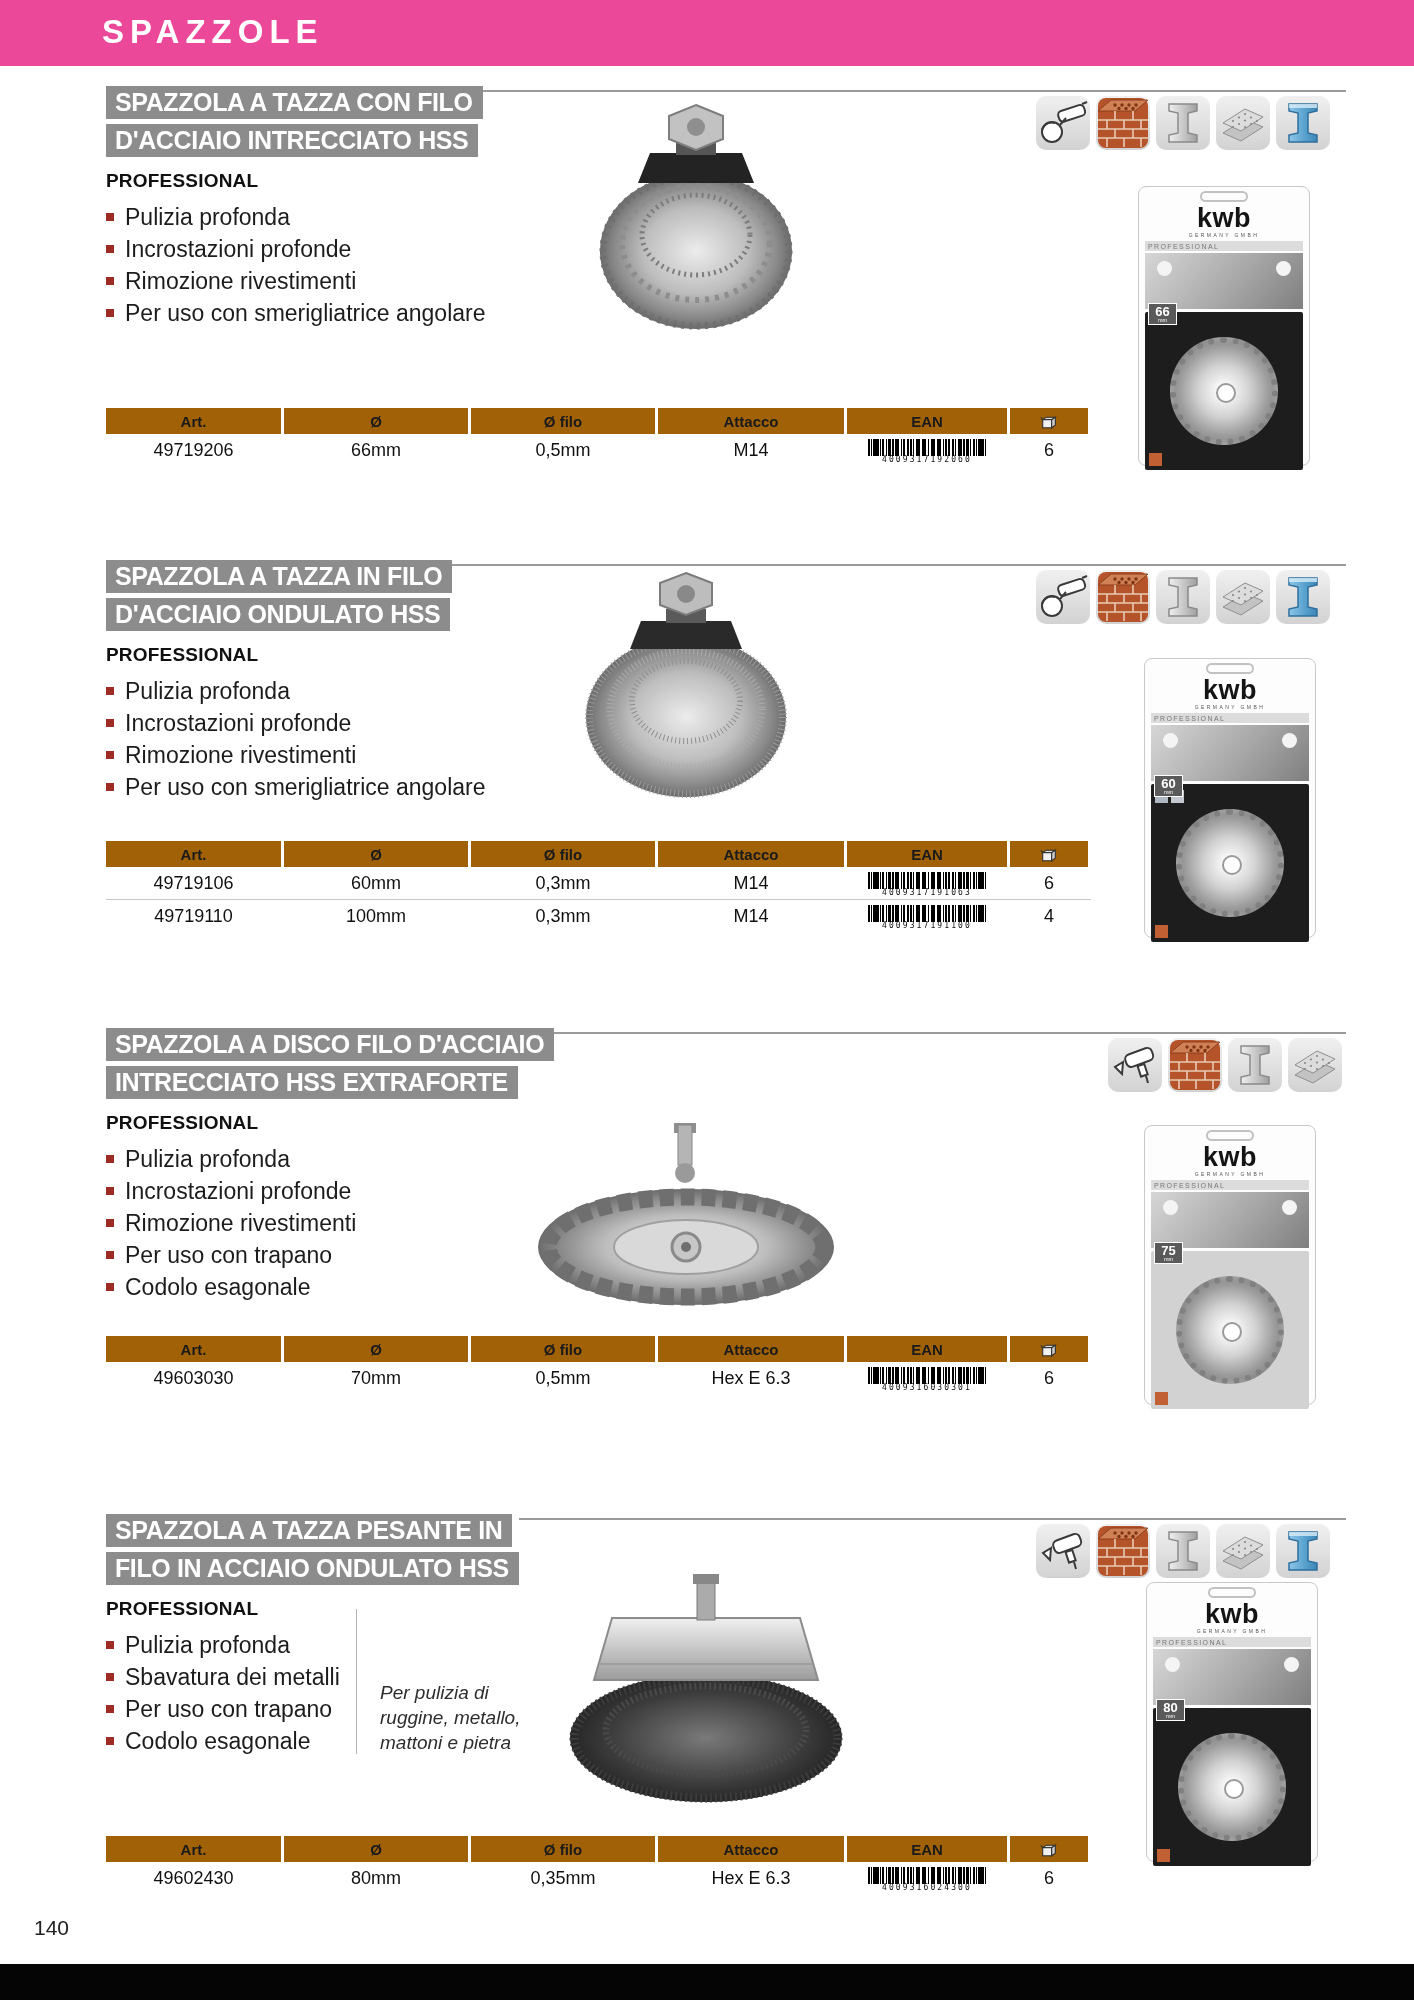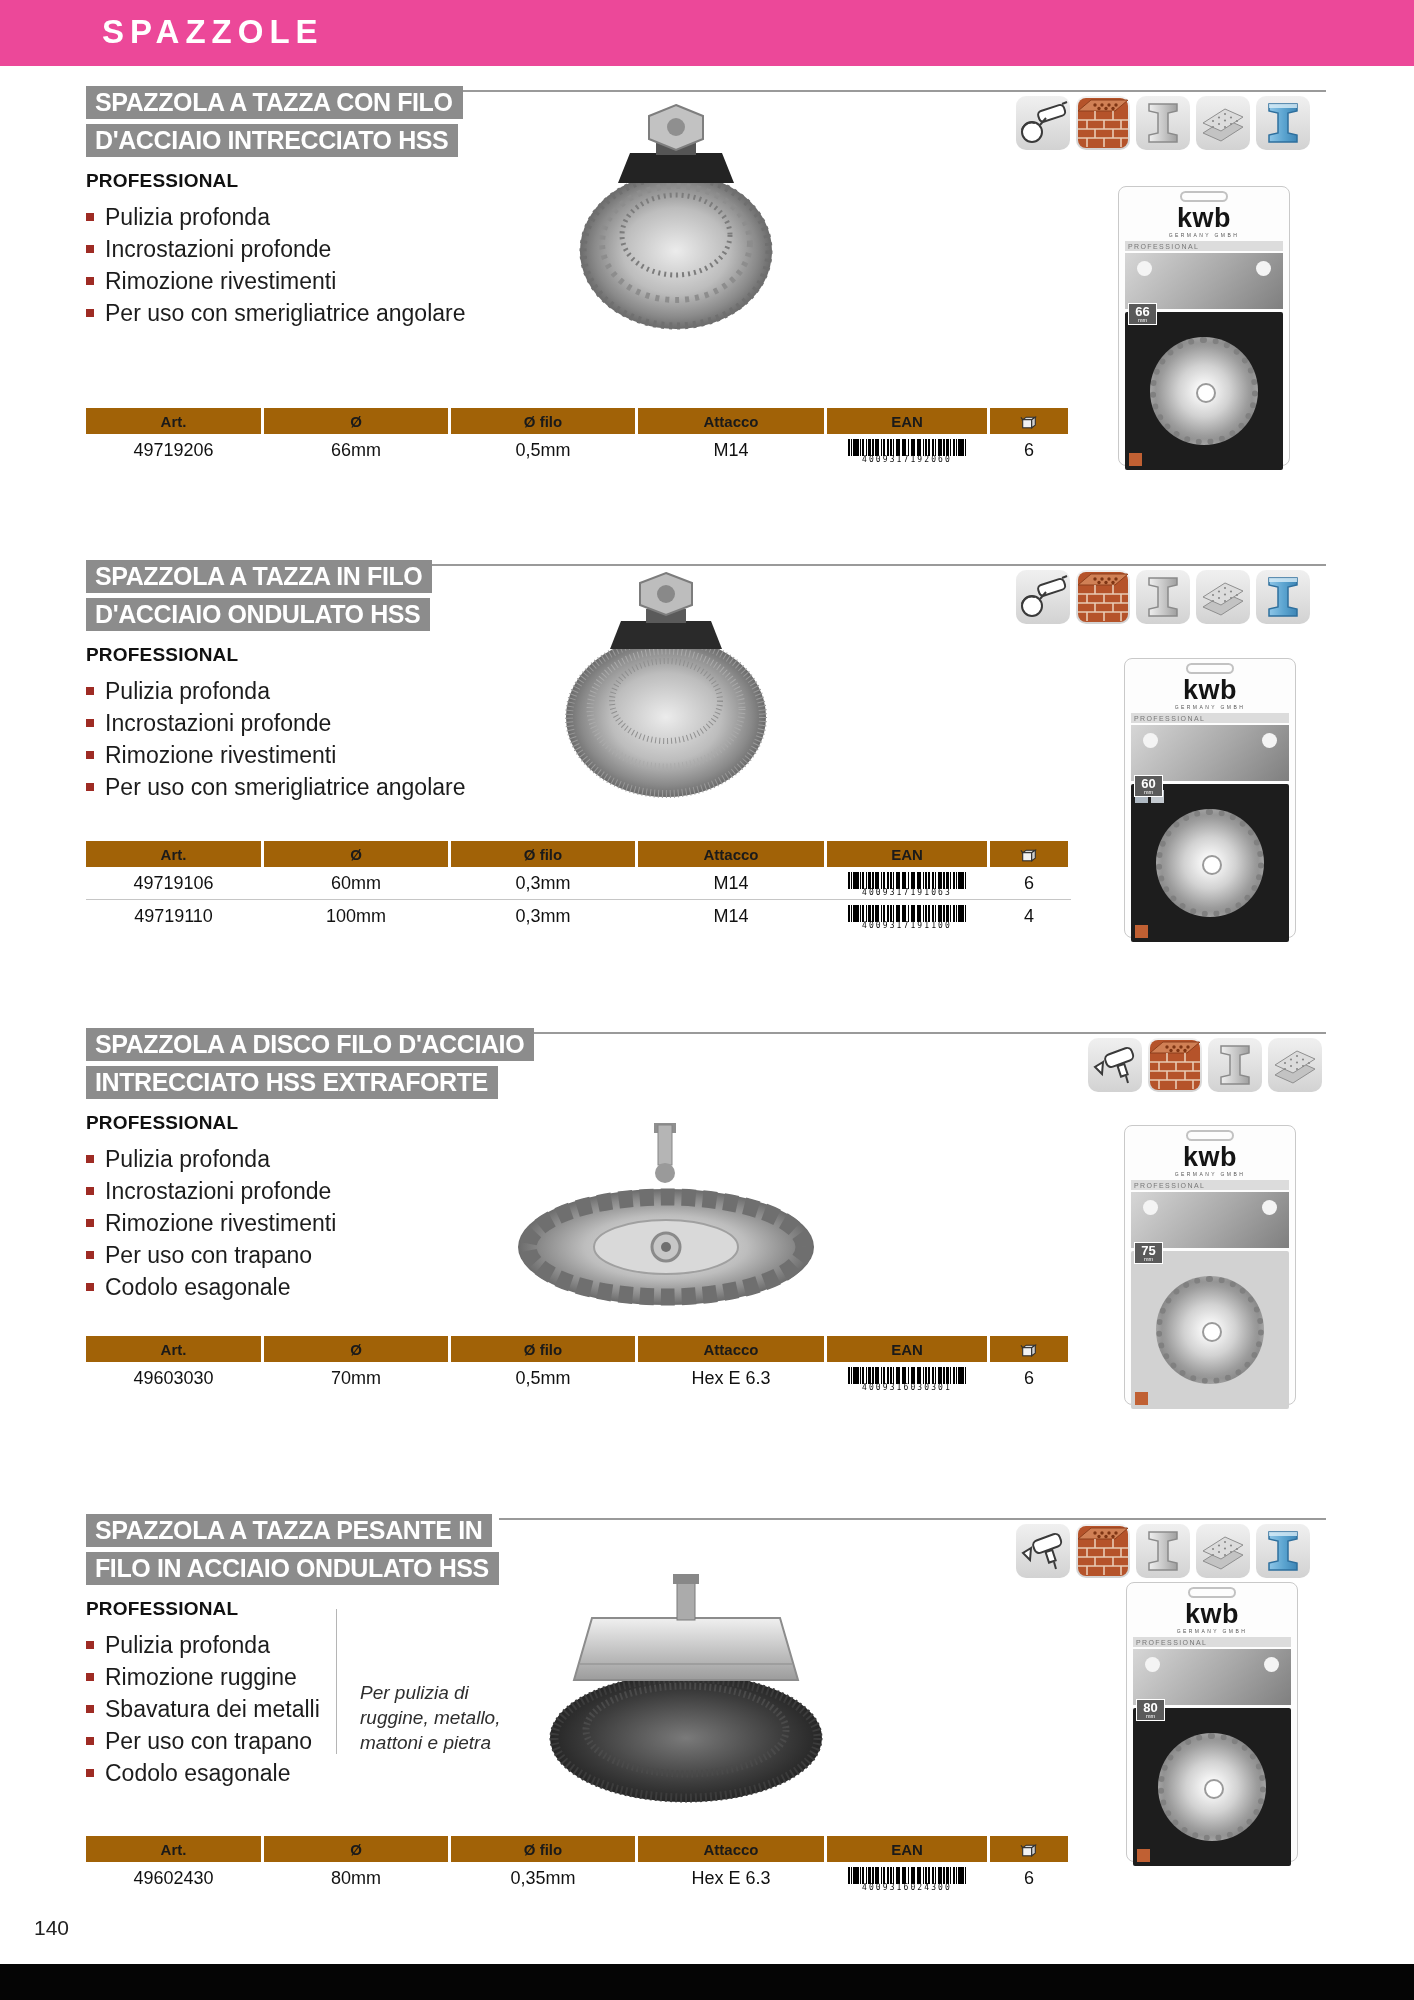--- a/index.html
+++ b/index.html
@@ -4,21 +4,21 @@
 <style>
   html,body{margin:0;padding:0;}
   body{width:1414px;height:2000px;position:relative;background:#fff;overflow:hidden;
        font-family:"Liberation Sans", sans-serif;color:#1a1a1a;}
 
   
   .header-bar{position:absolute;left:0;top:0;width:1414px;height:66px;background:#ec4899;}
   .header-title{position:absolute;left:102px;top:13px;color:#fff;font-size:33px;font-weight:bold;letter-spacing:6px;}
 
   
-  .section{position:absolute;left:86px;width:1240px;}
+  .section{position:absolute;left:106px;width:1240px;}
   #s1{top:86px;height:470px;}
   #s2{top:560px;height:462px;}
   #s3{top:1028px;height:480px;}
   #s4{top:1514px;height:400px;}
 
   .section-head{display:flex;align-items:flex-start;}
   .titles{display:flex;flex-direction:column;gap:5px;position:relative;z-index:2;}
   .title-line{display:inline-block;align-self:flex-start;background:#8c8c8c;color:#fff;
       font-weight:bold;font-size:25px;line-height:30px;padding:1px 10px 2px 9px;
       letter-spacing:-0.4px;white-space:nowrap;font-stretch:condensed;}
@@ -574,24 +574,20 @@
     <div class="head-rule"></div>
   </div>
   <div class="grade">PROFESSIONAL</div>
   <ul class="features">
     <li>
         <span class="bullet"></span>
         <span>Pulizia profonda</span>
       </li>
     <li>
         <span class="bullet"></span>
-        <span>Rimozione ruggine</span>
-      </li>
-    <li>
-        <span class="bullet"></span>
         <span>Sbavatura dei metalli</span>
       </li>
     <li>
         <span class="bullet"></span>
         <span>Per uso con trapano</span>
       </li>
     <li>
         <span class="bullet"></span>
         <span>Codolo esagonale</span>
       </li>

